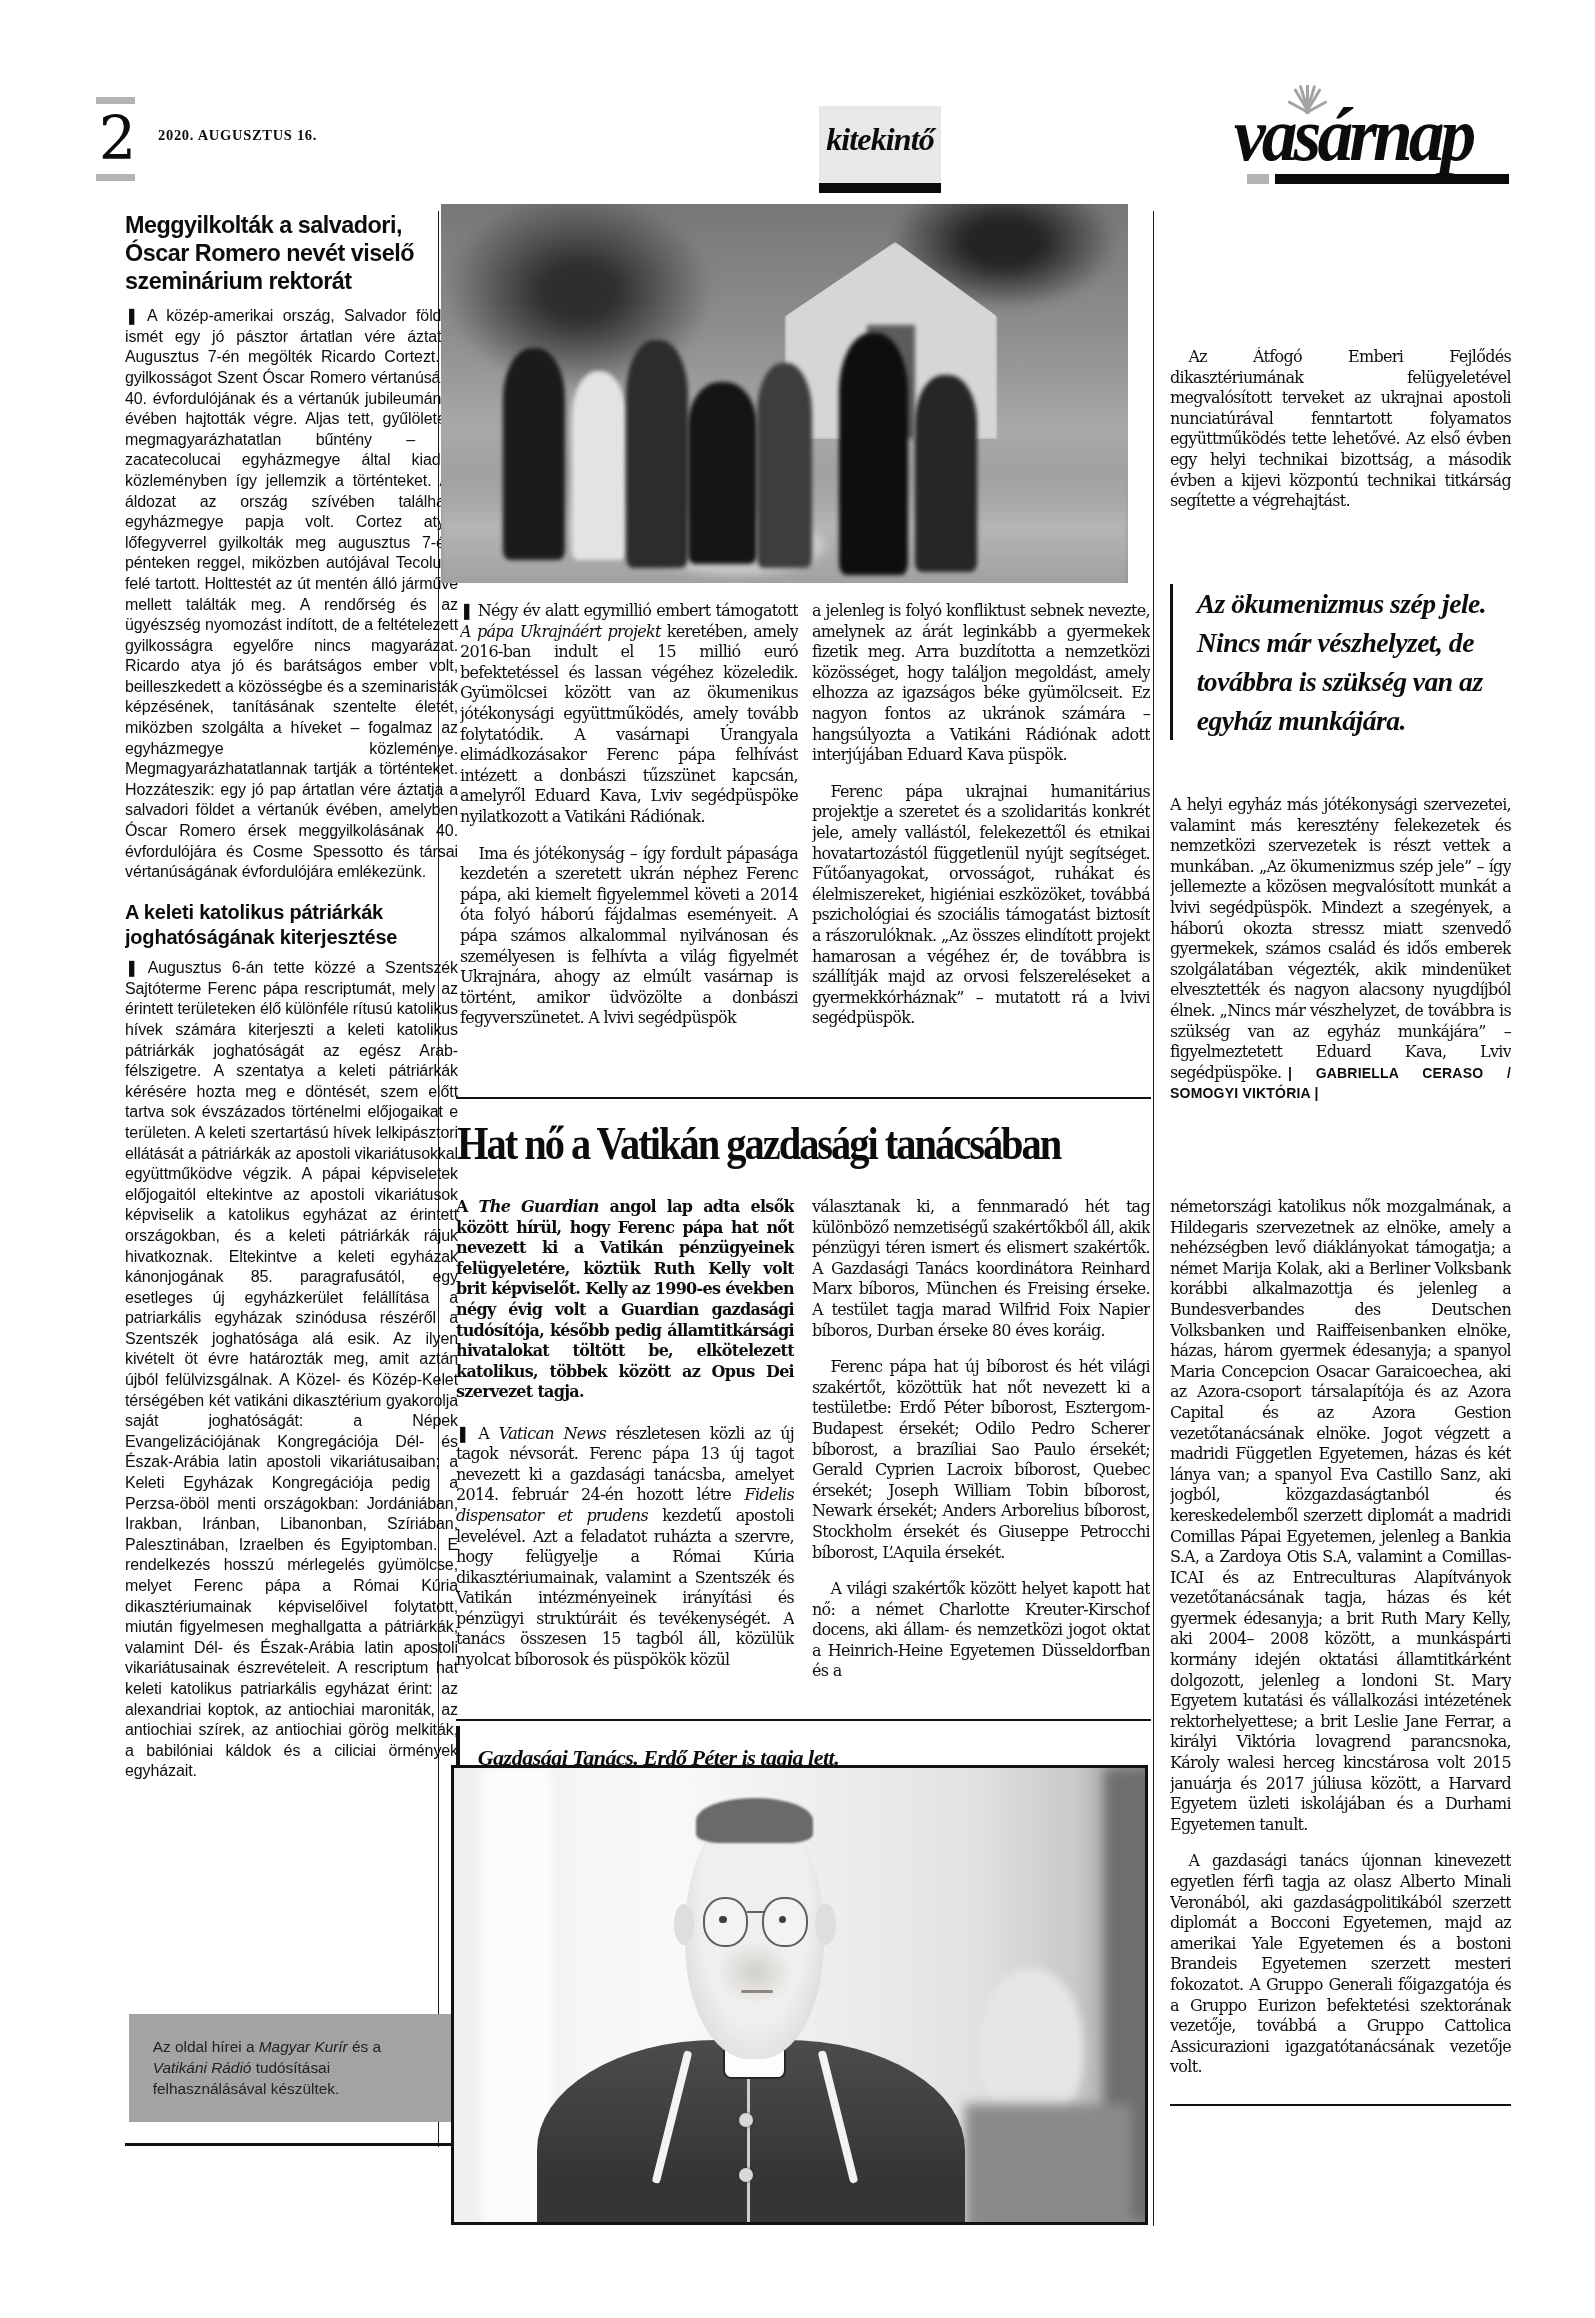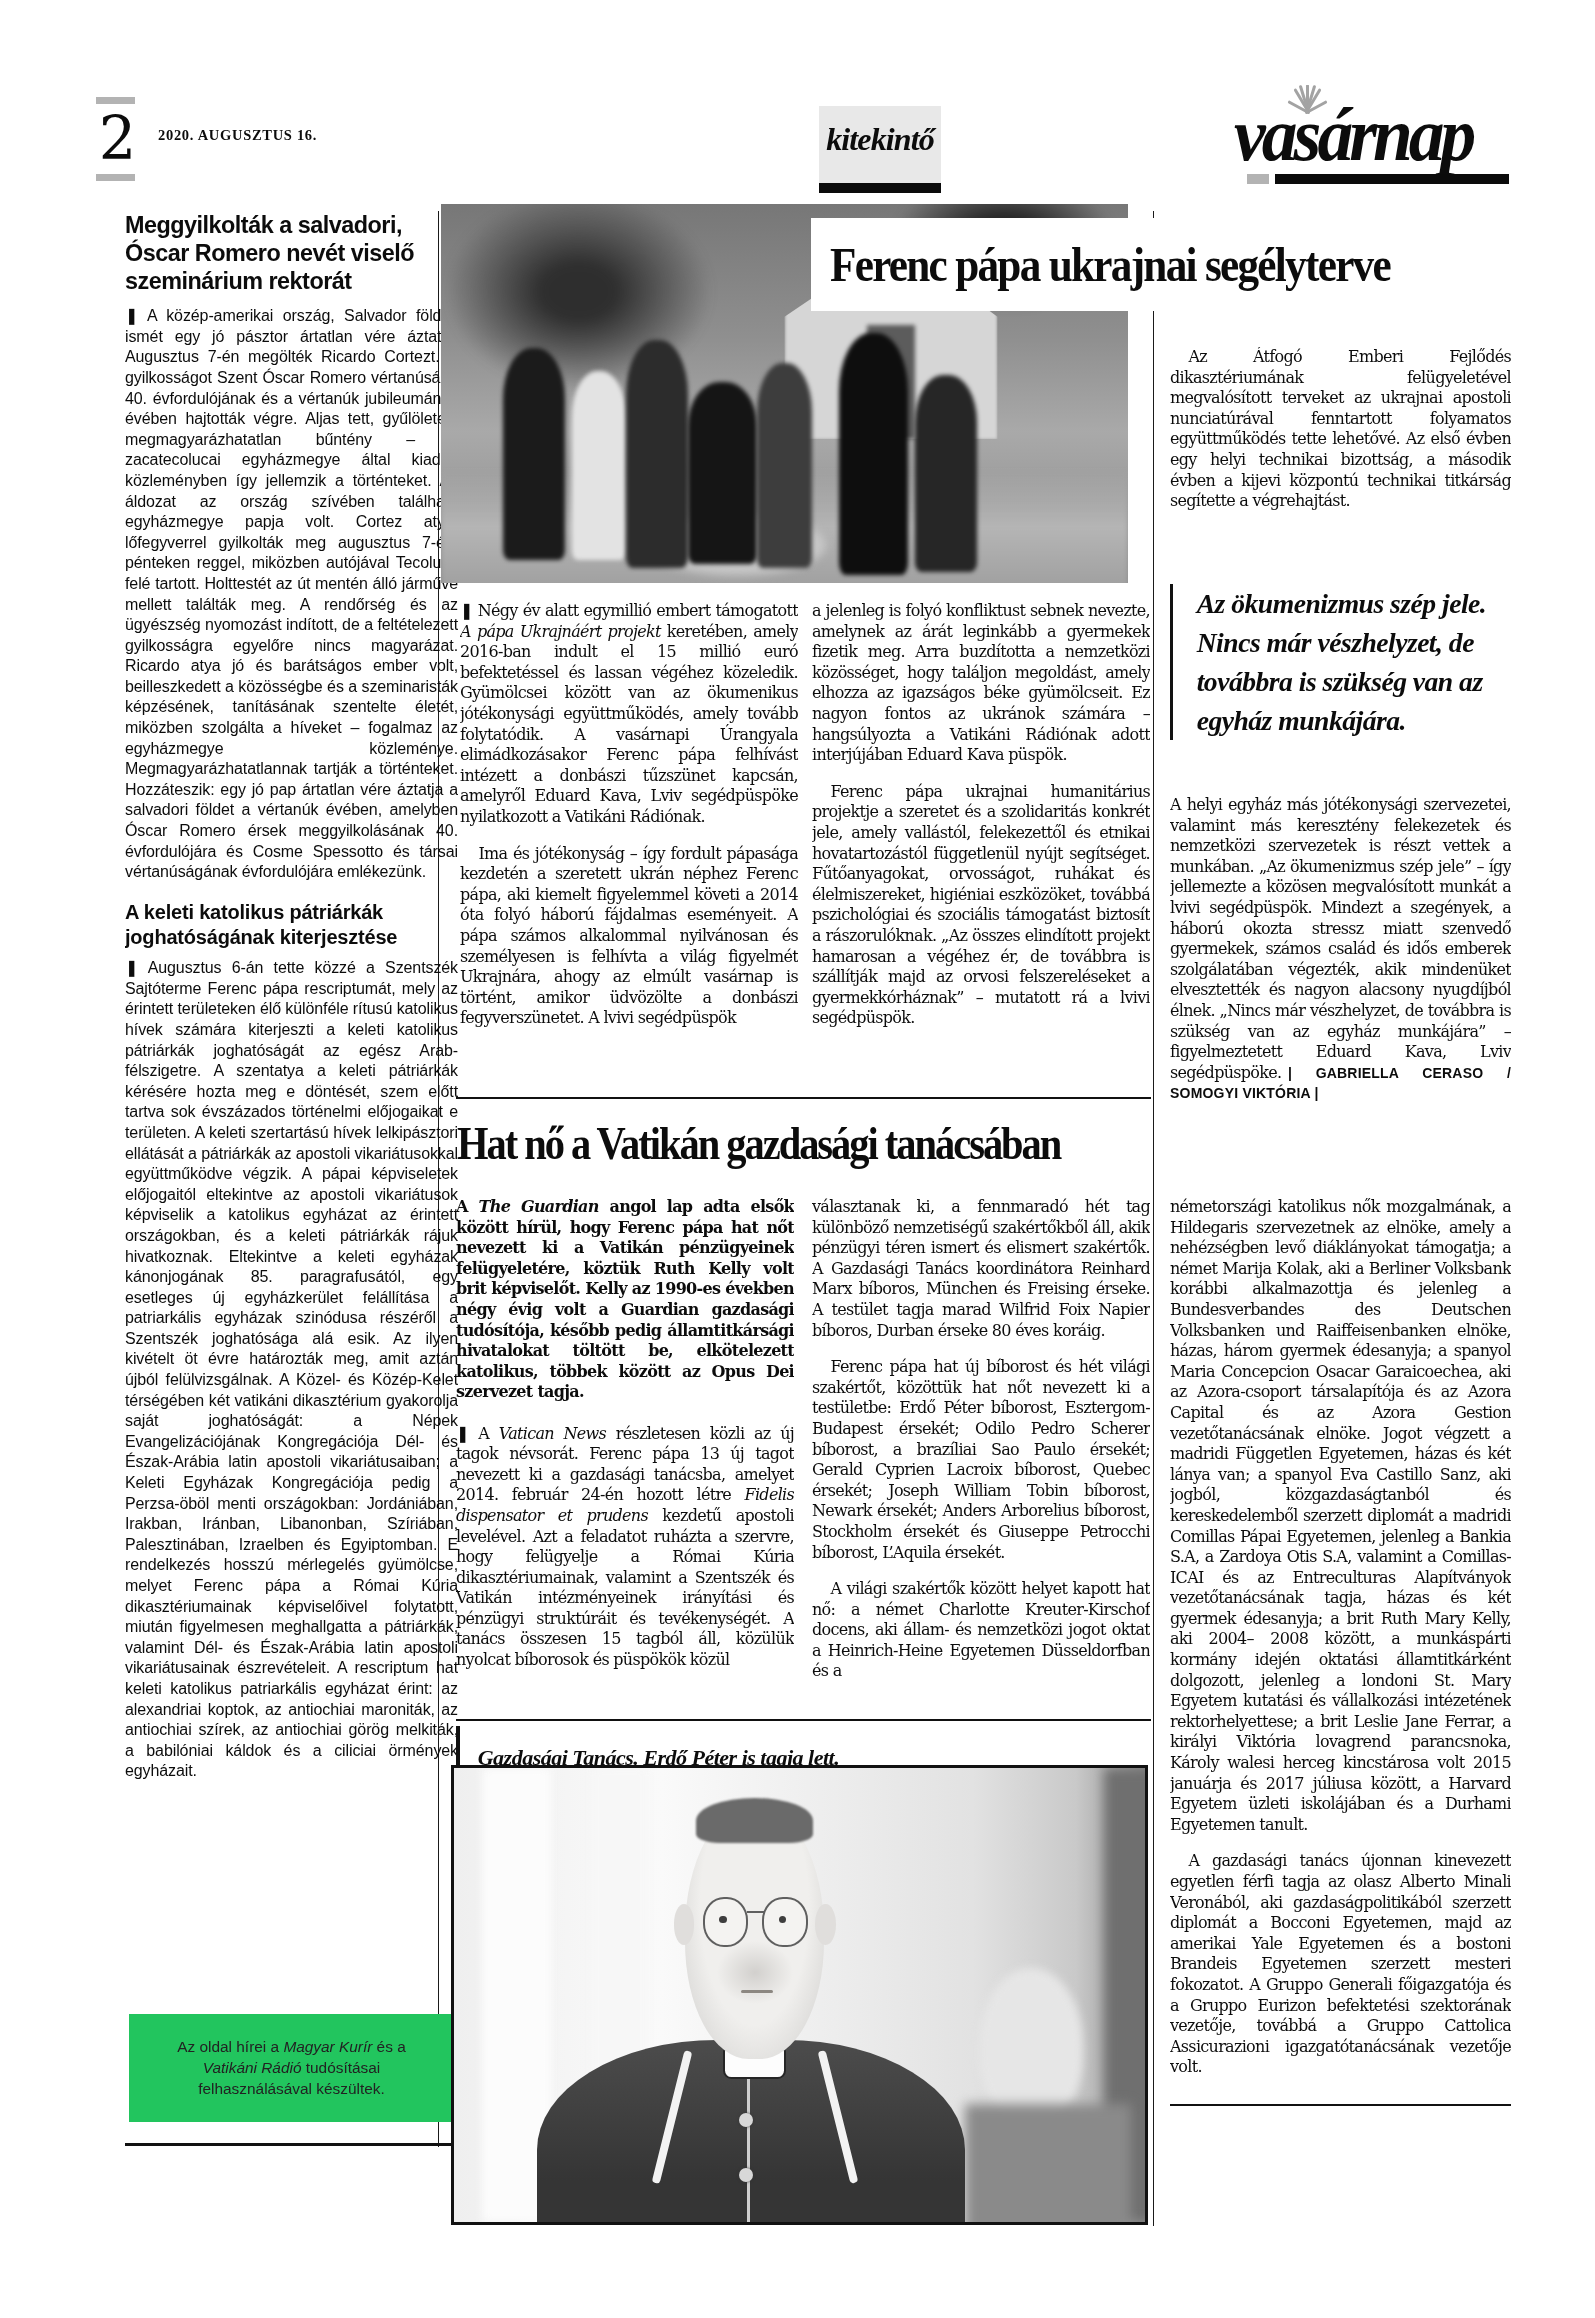--- a/index.html
+++ b/index.html
@@ -32,22 +32,22 @@
   .hrule  { position:absolute; background:#111; }
 
   
   .leftcol { position:absolute; left:93px; top:211px; width:333px; height:1935px;
              display:flex; flex-direction:column; overflow:hidden;
              font-family:"Liberation Sans",sans-serif;margin-left:32px; }
   .lh1 { font:800 23.4px/28px "Liberation Sans",sans-serif; letter-spacing:-0.5px; margin-bottom:11.2px; }
   .lh2 { font:800 20px/25px "Liberation Sans",sans-serif; letter-spacing:-0.2px; margin:17px 0 8.4px; }
   .sansbody { font:400 16px/20.6px "Liberation Sans",sans-serif; letter-spacing:-0.1px;
               text-align:justify; hyphens:auto; }
-  .creditbox { margin:18.7px 3.7px 0 3.7px; margin-top:auto; background:#22c55e;
-               padding:22.4px 24px; text-align:center;
+  .creditbox { margin:18.7px 3.7px 0 3.7px; margin-top:auto; background:#a3a3a3;
+               padding:22.4px 24px; 
                font:400 15.4px/21px "Liberation Sans",sans-serif; color:#222; }
   .creditbox em { font-style:italic; }
   .leftcol .colrule { height:2.8px; background:#111; margin-top:21.5px; flex:none; }
 
   
   .serif p { font:400 16px/20.6px "DejaVu Serif",serif; letter-spacing:-0.7px;
              text-align:justify; hyphens:auto; }
   .serif p.ind { text-indent:1.15em;margin-top:16px; }
   .serif .it { font-style:italic; }
 
@@ -200,23 +200,20 @@
     <div class="pt-blob"></div>
     <div class="pt-fig pt-f1"></div>
     <div class="pt-fig pt-f2"></div>
     <div class="pt-fig pt-f3"></div>
     <div class="pt-fig pt-f4"></div>
     <div class="pt-fig pt-f5"></div>
     <div class="pt-fig pt-f6"></div>
     <div class="pt-fig pt-f7"></div>
   </div>
 
-  <div class="ukr-headbox">
-    <div class="ukr-headline">Ferenc pápa ukrajnai segélyterve</div>
-  </div>
 
   <div class="ucol1 serif">
     <p><span>❚ Négy év alatt egymillió embert támogatott </span><span class="it">A pápa Ukrajnáért projekt</span><span> keretében, amely 2016-ban indult el 15 millió euró befektetéssel és lassan végéhez közeledik. Gyümölcsei között van az ökumenikus jótékonysági együttműködés, amely tovább folytatódik. A vasárnapi Úrangyala elimádkozásakor Ferenc pápa felhívást intézett a donbászi tűzszünet kapcsán, amelyről Eduard Kava, Lviv segédpüspöke nyilatkozott a Vatikáni Rádiónak.</span></p>
     <p class="ind">Ima és jótékonyság – így fordult pápasága kezdetén a szeretett ukrán néphez Ferenc pápa, aki kiemelt figyelemmel követi a 2014 óta folyó háború fájdalmas eseményeit. A pápa számos alkalommal nyilvánosan és személyesen is felhívta a világ figyelmét Ukrajnára, ahogy az elmúlt vasárnap is történt, amikor üdvözölte a donbászi fegyverszünetet. A lvivi segédpüspök</p>
   </div>
   <div class="ucol2 serif">
     <p>a jelenleg is folyó konfliktust sebnek nevezte, amelynek az árát leginkább a gyermekek fizetik meg. Arra buzdította a nemzetközi közösséget, hogy találjon megoldást, amely elhozza az igazságos béke gyümölcseit. Ez nagyon fontos az ukránok számára – hangsúlyozta a Vatikáni Rádiónak adott interjújában Eduard Kava püspök.</p>
     <p class="ind">Ferenc pápa ukrajnai humanitárius projektje a szeretet és a szolidaritás konkrét jele, amely vallástól, felekezettől és etnikai hovatartozástól függetlenül nyújt segítséget. Fűtőanyagokat, orvosságot, ruhákat és élelmiszereket, higiéniai eszközöket, továbbá pszichológiai és szociális támogatást biztosít a rászorulóknak. „Az összes elindított projekt hamarosan a végéhez ér, de továbbra is szállítják majd az orvosi felszereléseket a gyermekkórháznak” – mutatott rá a lvivi segédpüspök.</p>
   </div>
 

